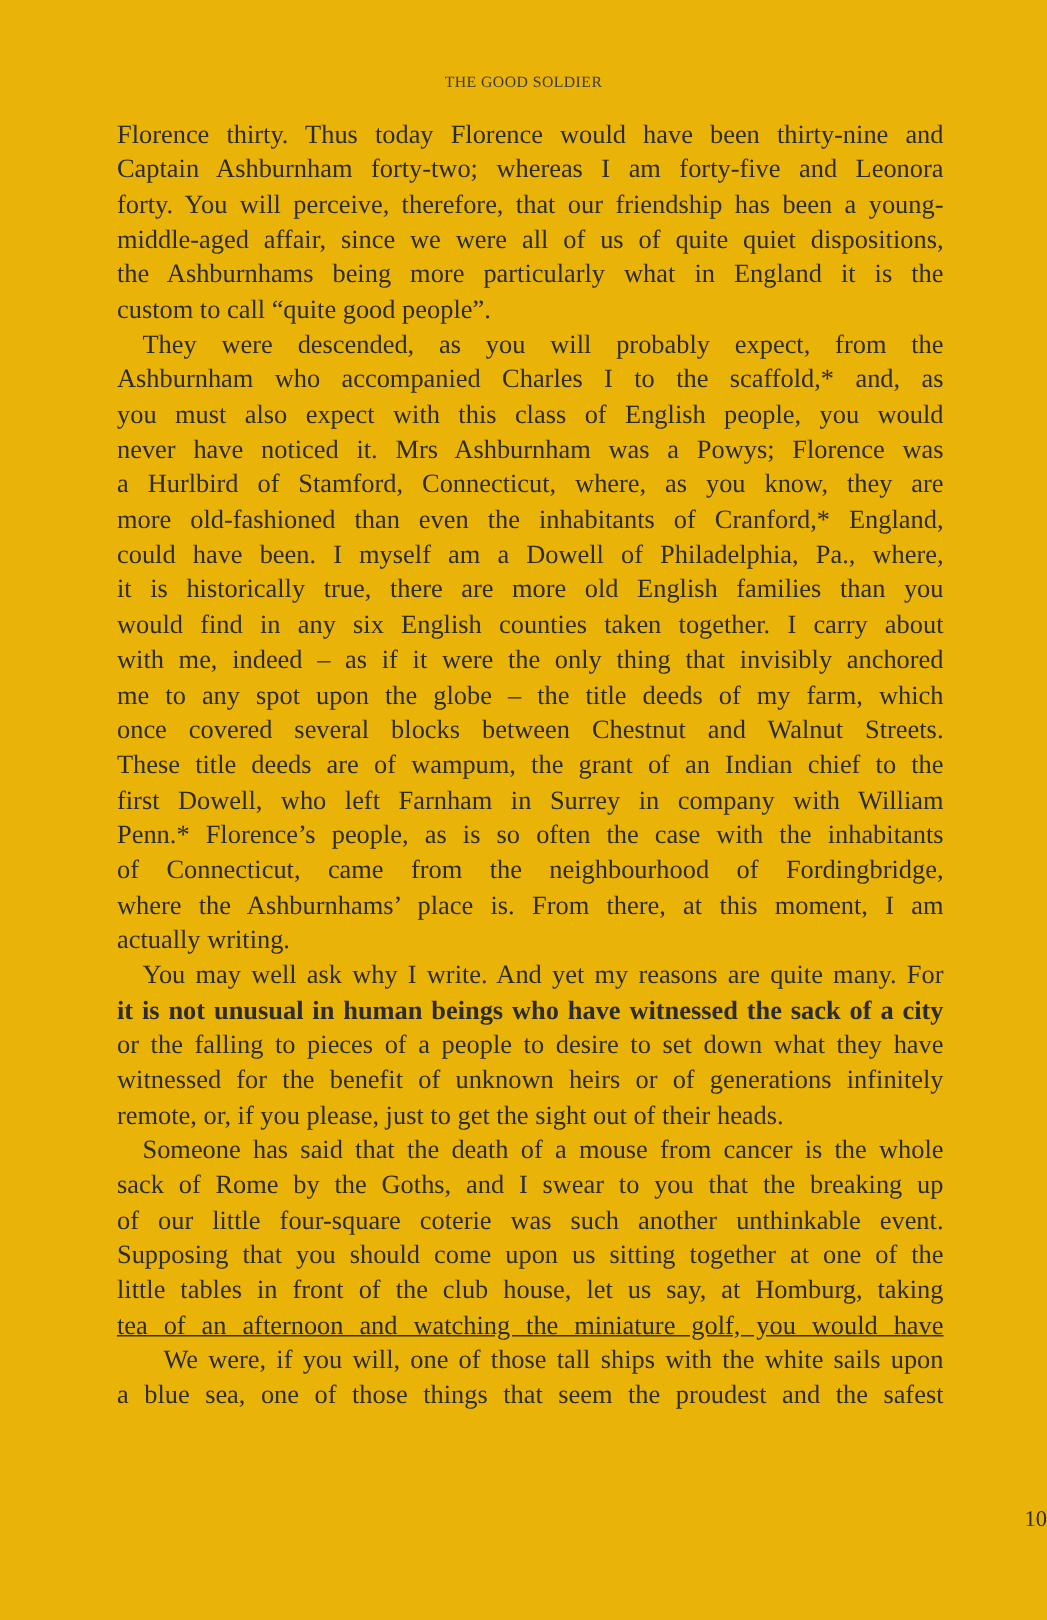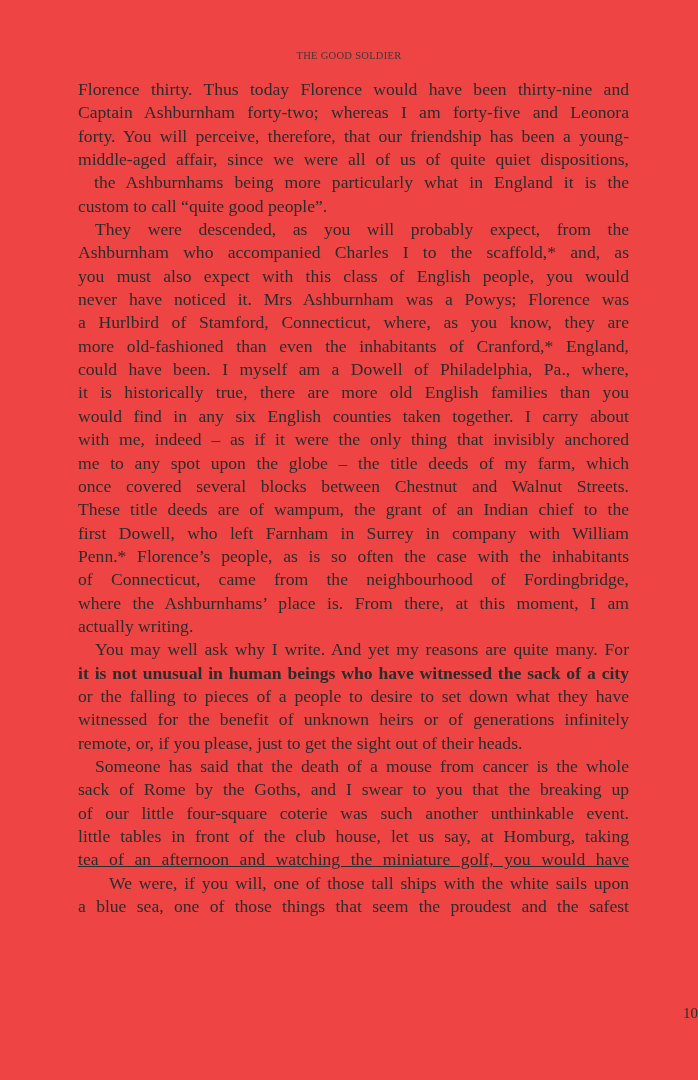--- a/index.html
+++ b/index.html
@@ -12,21 +12,21 @@
       height: 1080px;
       position: relative;
       overflow: hidden;
       font-family: "Liberation Serif", "DejaVu Serif", serif;
       color: #2a2a2a;
     }
     .page {
       position: absolute;
       left: 0; top: 0;
       width: 698px; height: 1080px;
-      background: #ef4444;
+      background: #eab308;
     }
     .running-head {
       position: absolute;
       top: 50px;
       left: 0;
       width: 698px;
       text-align: center;
       font-size: 10.5px;
       letter-spacing: 0.3px;
       color: #3a3a3a;
@@ -67,21 +67,21 @@
 <body>
 
 <div class="page">
   <div class="running-head">THE GOOD SOLDIER</div>
 
   <div class="body-text" id="body-text">
       <span class="line" style="word-spacing: 0px;">Florence thirty. Thus today Florence would have been thirty-nine and</span>
       <span class="line" style="word-spacing: 0px;">Captain Ashburnham forty-two; whereas I am forty-five and Leonora</span>
       <span class="line" style="word-spacing: 0px;">forty. You will perceive, therefore, that our friendship has been a young-</span>
       <span class="line" style="word-spacing: 0px;">middle-aged affair, since we were all of us of quite quiet dispositions,</span>
-      <span class="line" style="word-spacing: 0px; margin-left: 16px;">the Ashburnhams being more particularly what in England it is the</span>
+      <span class="line" style="word-spacing: 0px;">the Ashburnhams being more particularly what in England it is the</span>
       <span class="line last">custom to call “quite good people”.</span>
       <span class="line indent" style="word-spacing: 0px;">They were descended, as you will probably expect, from the</span>
       <span class="line" style="word-spacing: 0px;">Ashburnham who accompanied Charles I to the scaffold,* and, as</span>
       <span class="line" style="word-spacing: 0px;">you must also expect with this class of English people, you would</span>
       <span class="line" style="word-spacing: 0px;">never have noticed it. Mrs Ashburnham was a Powys; Florence was</span>
       <span class="line" style="word-spacing: 0px;">a Hurlbird of Stamford, Connecticut, where, as you know, they are</span>
       <span class="line" style="word-spacing: 0px;">more old-fashioned than even the inhabitants of Cranford,* England,</span>
       <span class="line" style="word-spacing: 0px;">could have been. I myself am a Dowell of Philadelphia, Pa., where,</span>
       <span class="line" style="word-spacing: 0px;">it is historically true, there are more old English families than you</span>
       <span class="line" style="word-spacing: 0px;">would find in any six English counties taken together. I carry about</span>
@@ -95,20 +95,21 @@
       <span class="line" style="word-spacing: 0px;">where the Ashburnhams’ place is. From there, at this moment, I am</span>
       <span class="line last">actually writing.</span>
       <span class="line indent" style="word-spacing: 0px;">You may well ask why I write. And yet my reasons are quite many. For</span>
       <span class="line" style="word-spacing: 0px; font-weight: bold;">it is not unusual in human beings who have witnessed the sack of a city</span>
       <span class="line" style="word-spacing: 0px;">or the falling to pieces of a people to desire to set down what they have</span>
       <span class="line" style="word-spacing: 0px;">witnessed for the benefit of unknown heirs or of generations infinitely</span>
       <span class="line last">remote, or, if you please, just to get the sight out of their heads.</span>
       <span class="line indent" style="word-spacing: 0px;">Someone has said that the death of a mouse from cancer is the whole</span>
       <span class="line" style="word-spacing: 0px;">sack of Rome by the Goths, and I swear to you that the breaking up</span>
       <span class="line" style="word-spacing: 0px;">of our little four-square coterie was such another unthinkable event.</span>
+      <span class="line" style="word-spacing: 0px;">Supposing that you should come upon us sitting together at one of the</span>
       <span class="line" style="word-spacing: 0px;">little tables in front of the club house, let us say, at Homburg, taking</span>
       <span class="line" style="word-spacing: 0px; text-decoration: underline;">tea of an afternoon and watching the miniature golf, you would have</span>
       <span class="line" style="word-spacing: 0px; margin-left: 31px;">We were, if you will, one of those tall ships with the white sails upon</span>
       <span class="line" style="word-spacing: 0px;">a blue sea, one of those things that seem the proudest and the safest</span>
     </div>
 
   <div class="folio">10</div>
 </div>
 
 </body></html>

